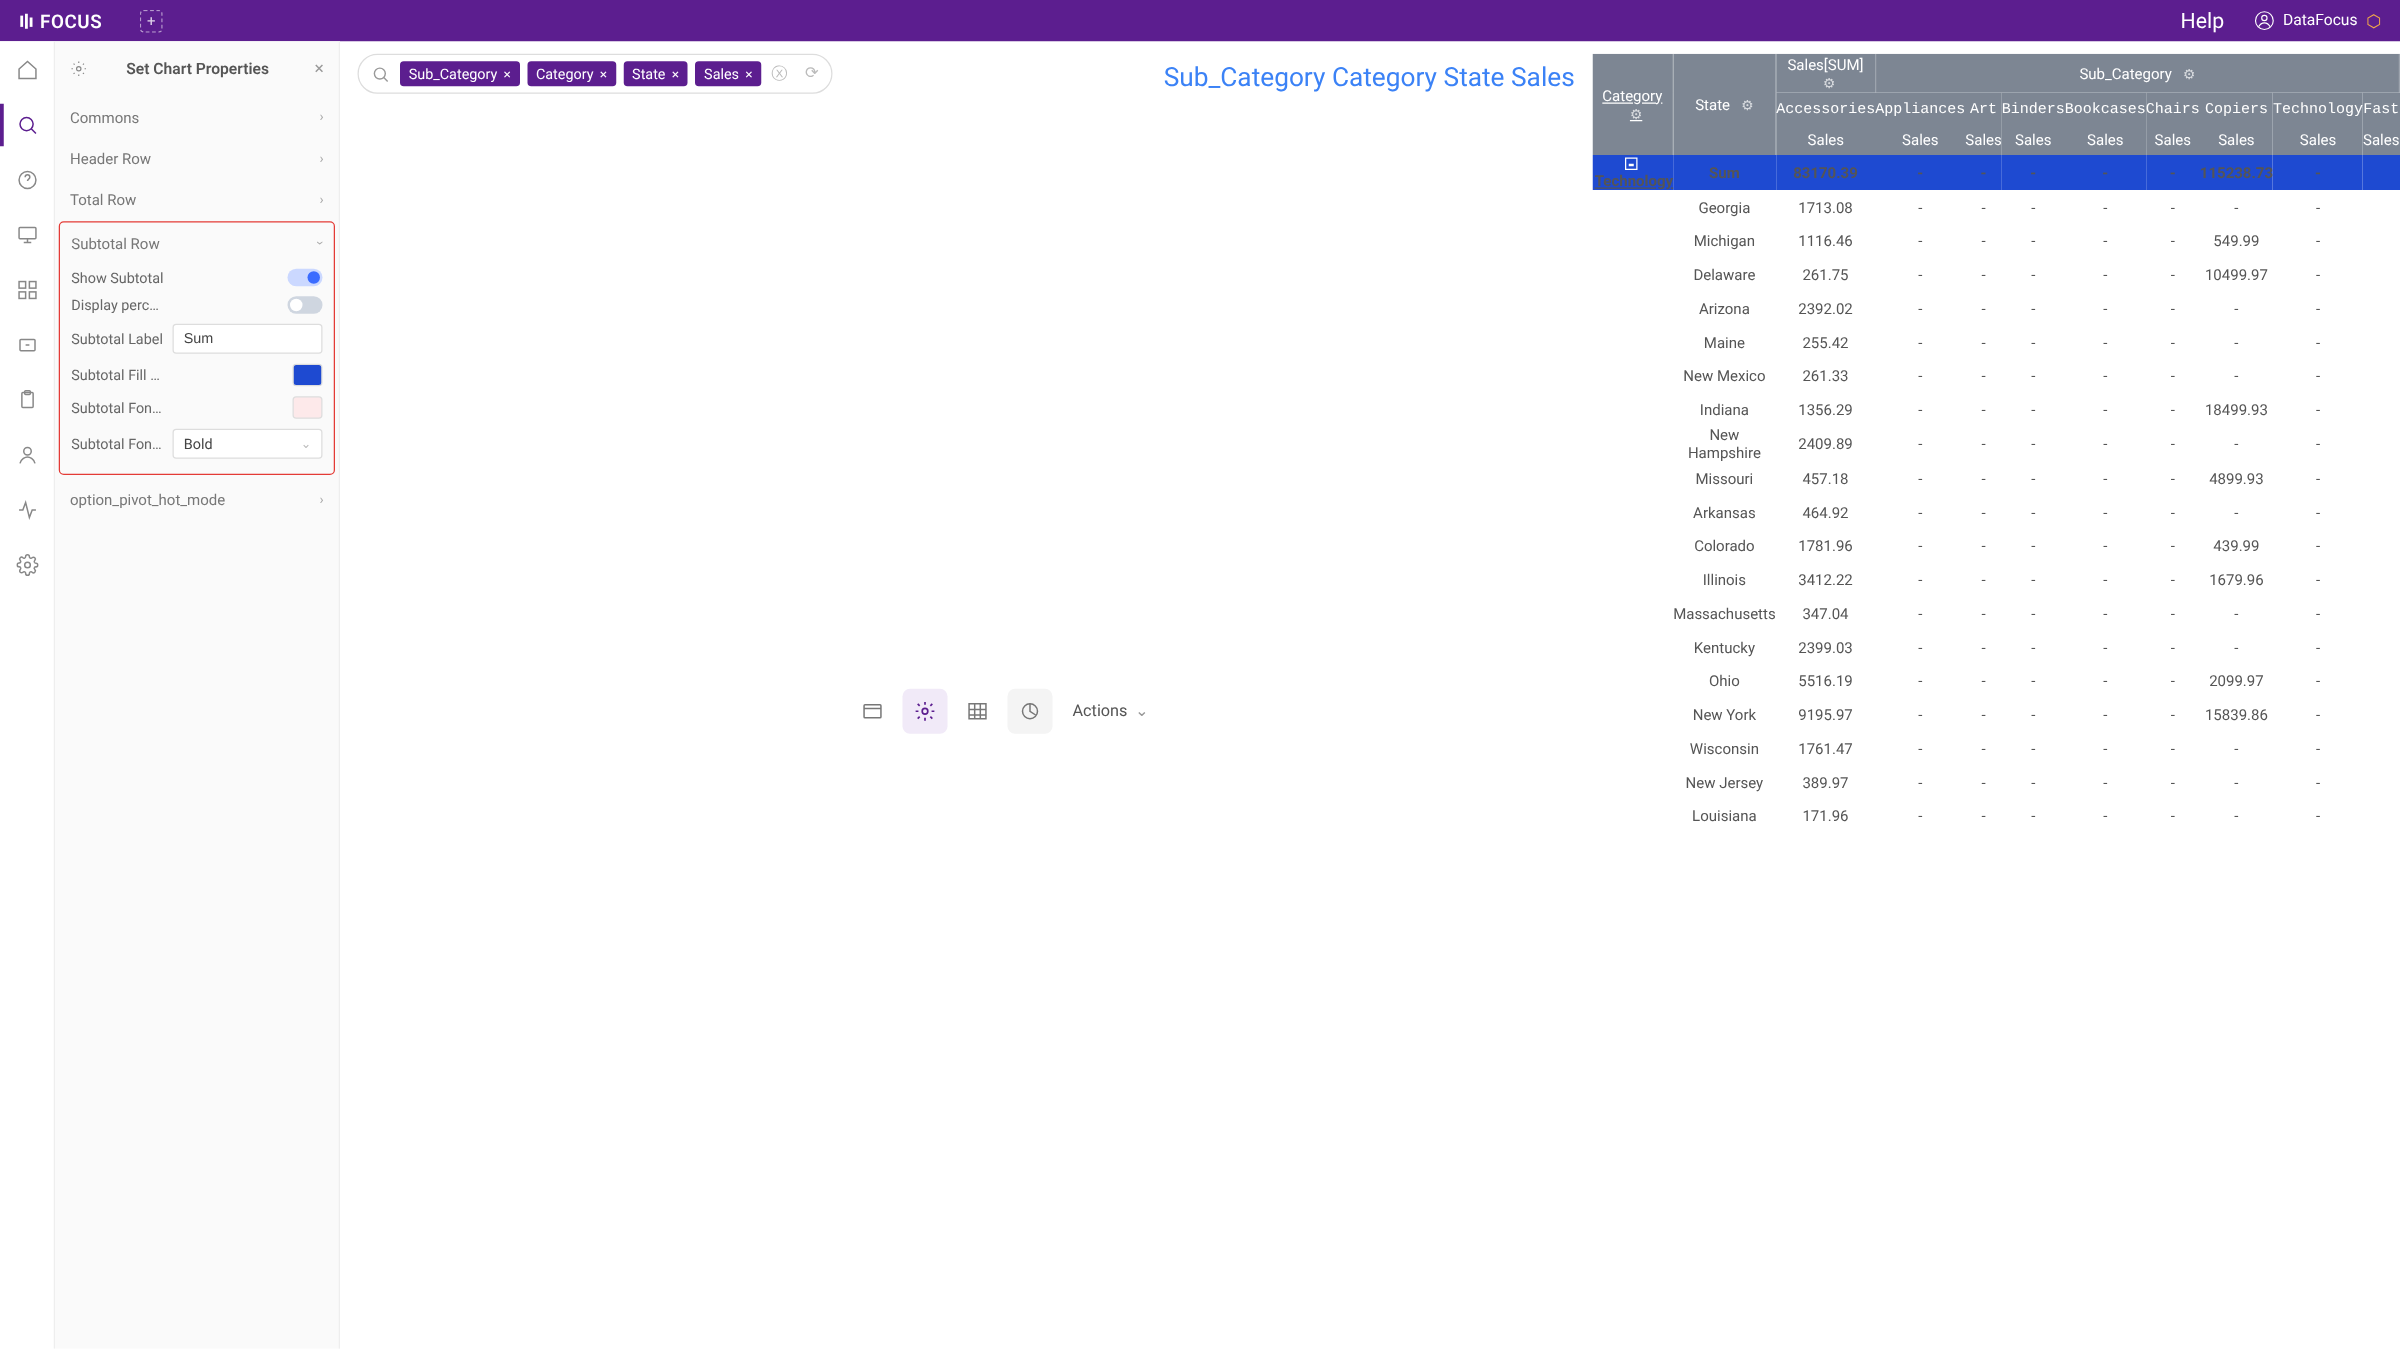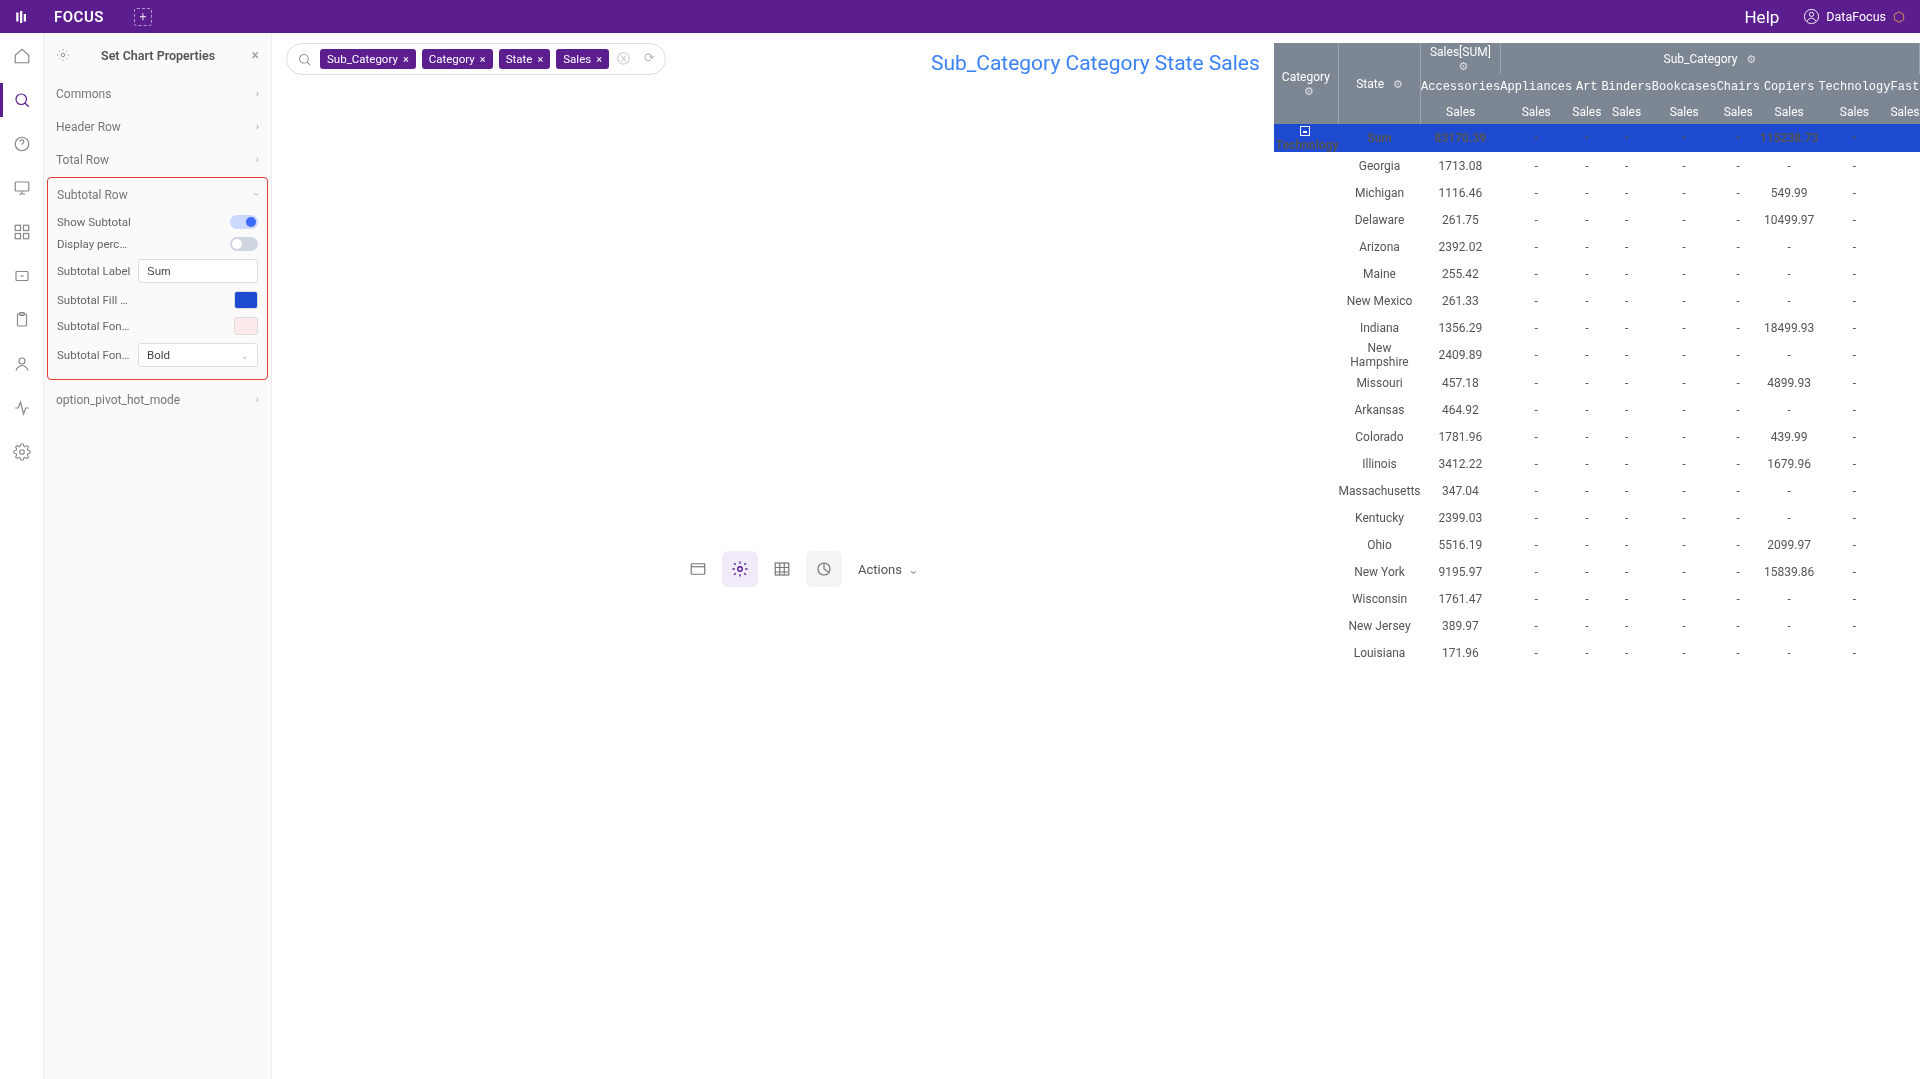--- a/index.html
+++ b/index.html
@@ -1,19 +1,19 @@
 <!DOCTYPE html>
 <html><head>
 <meta charset="utf-8">
 <style>
 * { box-sizing: border-box; margin: 0; padding: 0; }
 body { font-family: -apple-system, BlinkMacSystemFont, "Segoe UI", Roboto, Arial, sans-serif; font-size: 13px; color: #333; background: #fff; overflow: hidden; }
 
 .topbar { display: flex; align-items: center; height: 33px; background: #5c1e8f; color: #fff; padding: 0 14px; }
-.topbar .logo { display: flex; align-items: center; gap: 22px; font-weight: 600; letter-spacing: .5px; font-size: 15px; }
+.topbar .logo { display: flex; align-items: center; gap: 0; font-weight: 600; letter-spacing: .5px; font-size: 15px; }
 .topbar .logo svg { width: 18px; height: 18px; }
 .topbar .plus-btn { margin-left: 30px; width: 18px; height: 18px; border: 1px dashed rgba(255,255,255,.55); border-radius: 3px; display: flex; align-items: center; justify-content: center; cursor: pointer; font-size: 12px; color: rgba(255,255,255,.8); }
 .topbar .spacer { flex: 1; }
 .topbar .help { margin-right: 24px; font-size: 17px; cursor: pointer; }
 .topbar .user { display: flex; align-items: center; gap: 6px; cursor: pointer; font-size: 12.5px; }
 .topbar .user svg { width: 17px; height: 17px; }
 
 .app { display: flex; height: calc(100vh - 33px); }
 
 .leftnav { width: 44px; background: #fff; border-right: 1px solid #eee; display: flex; flex-direction: column; align-items: center; padding-top: 12px; gap: 22px; }
@@ -62,21 +62,21 @@
 .ptable th, .ptable td { font-size:12px; font-weight:400; text-align:center; } 
 .th-band { background:#7d8693; color:#fff; height:31px; border-right:1px solid rgba(255,255,255,.25); }
 .th-band .mini-gear { margin-left:6px; color:rgba(255,255,255,.7); font-size:11px; }
 .th-sub { background:#7d8693; color:#fff; height:26px; font-size:11.5px;font-family:Liberation Mono, monospace; }
 .th-sales { background:#7d8693; color:#fff; height:24px; font-size:11.5px; }
 .ptable tbody td { height:27px; color:#555; }
 .ptable tbody tr:nth-child(odd) td { background:#fff; }
 .ptable tbody tr:nth-child(even) td { background:#fff; }
 .subtotal-row td { background:#1e4ad1 !important; color:#fff; font-weight:700; height:29px; }
 .subtotal-row .cat-cell { text-align:center; padding-left:2px; }
-.col-cat { width:110px; }
+.col-cat { width:110px;text-decoration:underline; }
 .col-state { width:180px; }
 .col-acc { width:100px; }
 .col-sub { width:92px;margin-top:44px; }
 .subicon { display:inline-block; width:10px; height:10px; border:1.5px solid #fff; margin-right:5px; vertical-align:-1px; position:relative; }
 .subicon::after { content:''; position:absolute; left:2px; right:2px; top:4px; height:1.5px; background:#fff; }
 </style>
 </head>
 <body>
 
 <div class="topbar">

